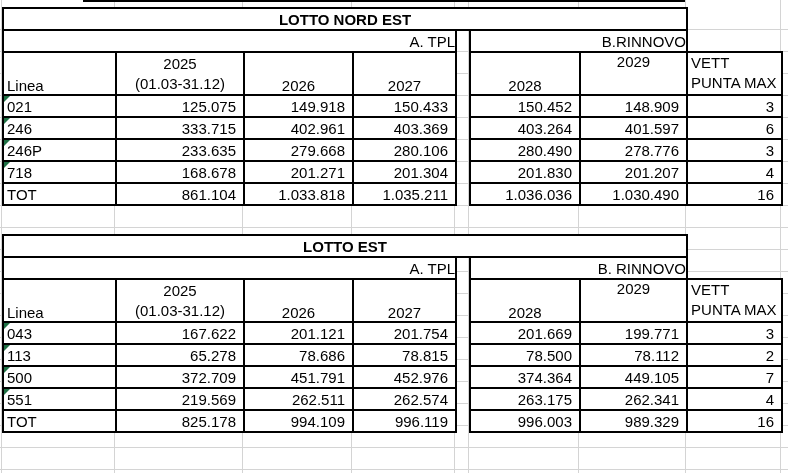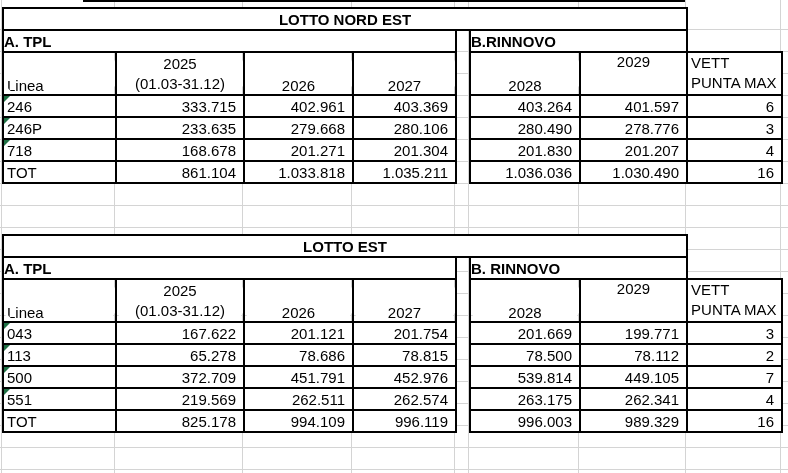--- a/index.html
+++ b/index.html
@@ -61,24 +61,24 @@
     border: none;
     background: transparent;
   }
   tr.r22 td { height: 20px; line-height: 19px; }
   tr.hdr td { height: 41px; }
   .title {
     text-align: center;
     font-weight: bold;
   }
   .section {
-    text-align: left;
-    font-weight: bold;
-  }
-  .bottom { vertical-align: bottom; border-radius: 15px; }
+    text-align: right;
+    font-weight: normal;
+  }
+  .bottom { vertical-align: bottom; }
   .top    { vertical-align: top; margin-top: 9px; }
   .center { text-align: center; }
   .linea  { text-align: left; padding-left: 3px; position: relative; }
   .num    { text-align: right; padding-right: 7px; }
   .hline  { line-height: 20px; }
   .vett-h { padding-left: 3px; padding-right: 2px; white-space: normal; line-height: 20px; }
   .tri {
     position: absolute;
     top: 0; left: 0;
     width: 0; height: 0;
@@ -121,20 +121,30 @@
         <div class="hline">(01.03-31.12)</div>
       </td>
       <td class="b center bottom">2026</td>
       <td class="b center bottom">2027</td>
       <td class="ghost"></td>
       <td class="b center bottom">2028</td>
       <td class="b center top">2029</td>
       <td class="b vett-h top">VETT PUNTA MAX</td>
     </tr>
     <tr class="r22">
+      <td class="b linea"><span class="tri"></span><span>021</span></td>
+      <td class="b num">125.075</td>
+      <td class="b num">149.918</td>
+      <td class="b num">150.433</td>
+      <td class="ghost"></td>
+      <td class="b num">150.452</td>
+      <td class="b num">148.909</td>
+      <td class="b num">3</td>
+    </tr>
+    <tr class="r22">
       <td class="b linea"><span class="tri"></span><span>246</span></td>
       <td class="b num">333.715</td>
       <td class="b num">402.961</td>
       <td class="b num">403.369</td>
       <td class="ghost"></td>
       <td class="b num">403.264</td>
       <td class="b num">401.597</td>
       <td class="b num">6</td>
     </tr>
     <tr class="r22">
@@ -224,21 +234,21 @@
       <td class="b num">78.500</td>
       <td class="b num">78.112</td>
       <td class="b num">2</td>
     </tr>
     <tr class="r22">
       <td class="b linea"><span class="tri"></span><span>500</span></td>
       <td class="b num">372.709</td>
       <td class="b num">451.791</td>
       <td class="b num">452.976</td>
       <td class="ghost"></td>
-      <td class="b num">539.814</td>
+      <td class="b num">374.364</td>
       <td class="b num">449.105</td>
       <td class="b num">7</td>
     </tr>
     <tr class="r22">
       <td class="b linea"><span class="tri"></span><span>551</span></td>
       <td class="b num">219.569</td>
       <td class="b num">262.511</td>
       <td class="b num">262.574</td>
       <td class="ghost"></td>
       <td class="b num">263.175</td>

